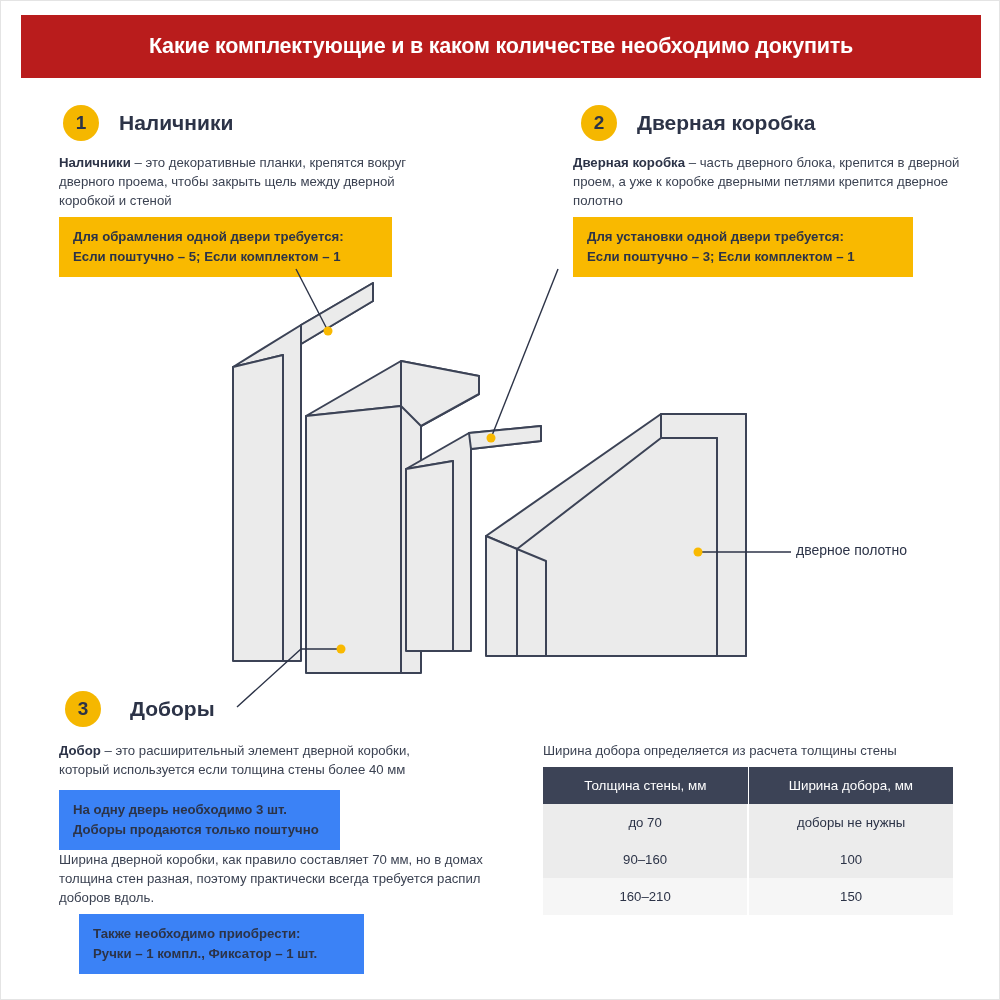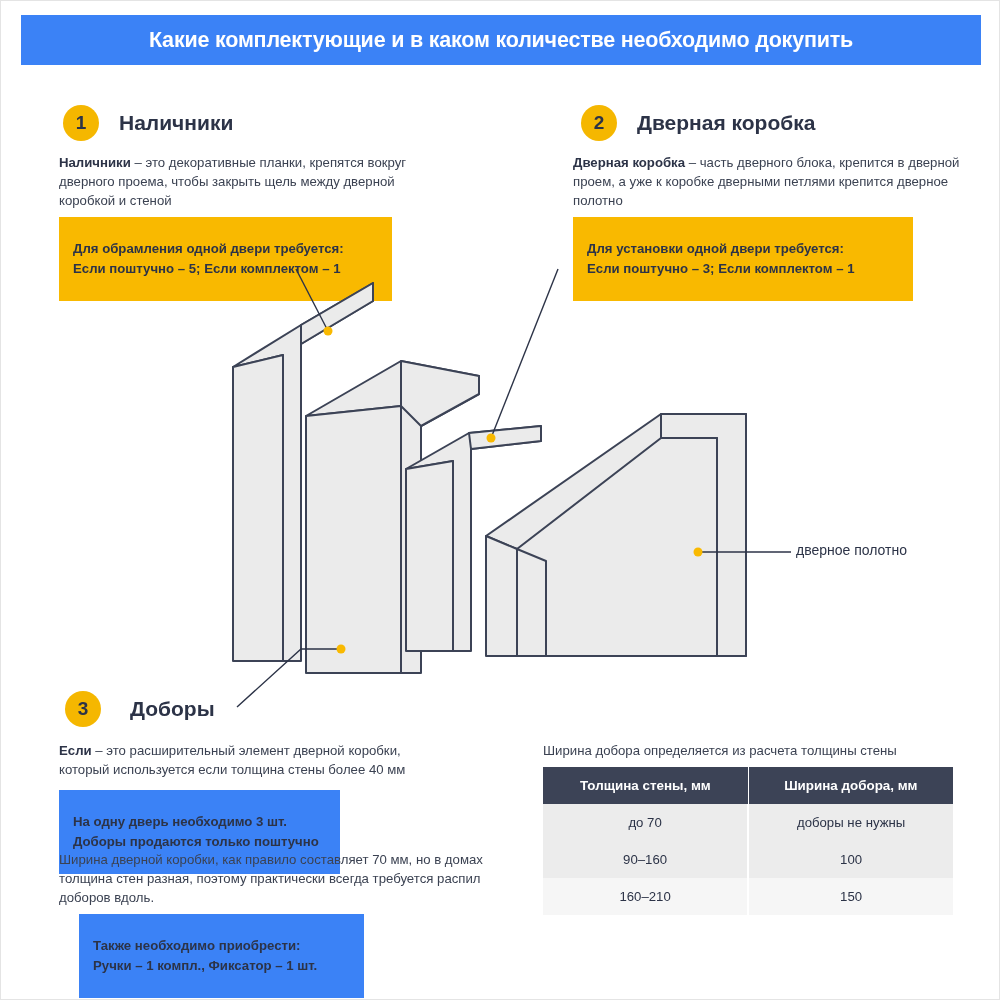--- a/index.html
+++ b/index.html
@@ -24,22 +24,22 @@
     border: 1px solid #e4e4e4;
     box-sizing: border-box;
   }
 
   
   .header {
     position: absolute;
     left: 20px;
     top: 14px;
     width: 960px;
-    height: 50px;
-    background: #3b82f6;
+    height: 63px;
+    background: #b91c1c;
     display: flex;
     align-items: center;
     justify-content: center;
   }
   .header-title {
     color: #ffffff;
     font-size: 21.5px;
     font-weight: bold;
     letter-spacing: -0.2px;
     white-space: nowrap;
@@ -75,21 +75,21 @@
   }
   .body-text b { color: #2c3347; }
 
   .callout {
     position: absolute;
     background: #f9b900;
     color: #2c3347;
     font-size: 13.2px;
     font-weight: bold;
     line-height: 20px;
-    padding: 22px 14px;
+    padding: 10px 14px;
     box-sizing: border-box;
   }
   .callout.soft {
     background: #3b82f6;
   }
 
   
   .illus {
     position: absolute;
     left: 0;
@@ -114,21 +114,21 @@
   }
   table.spec {
     position: absolute;
     border-collapse: collapse;
     width: 410px;
     font-size: 13.2px;
   }
   table.spec th {
     background: #3c4356;
     color: #ffffff;
-    font-weight: bold;
+    font-weight: normal;
     font-size: 13.4px;
     padding: 11px 6px;
     border-right: 1px solid #ffffff;
     margin-top: 17px;
   }
   table.spec th:last-child { border-right: none; }
   table.spec td {
     text-align: center;
     padding: 11px 6px;
     color: #2c3347;
@@ -215,21 +215,21 @@
       <circle cx="697" cy="551" r="4.5" fill="#f9b900"></circle>
     </g>
   </svg>
 
   <div class="leader-label" style="left:795px; top:541px;">дверное полотно</div>
 
   <div class="badge" style="left:64px; top:690px;">3</div>
   <div class="sec-title" style="left:129px; top:696px;">Доборы</div>
 
   <div class="body-text" style="left:58px; top:740px; width:440px;">
-    <b>Если</b><span> – это расширительный элемент дверной коробки,</span><br>
+    <b>Добор</b><span> – это расширительный элемент дверной коробки,</span><br>
     <span>который используется если толщина стены более 40 мм</span>
   </div>
 
   <div class="callout soft" style="left:58px; top:789px; width:281px;">
     <div>На одну дверь необходимо 3 шт.</div>
     <div>Доборы продаются только поштучно</div>
   </div>
 
   <div class="body-text" style="left:58px; top:849px; width:432px;">Ширина дверной коробки, как правило составляет 70 мм, но в домах толщина стен разная, поэтому практически всегда требуется распил доборов вдоль.</div>
 

